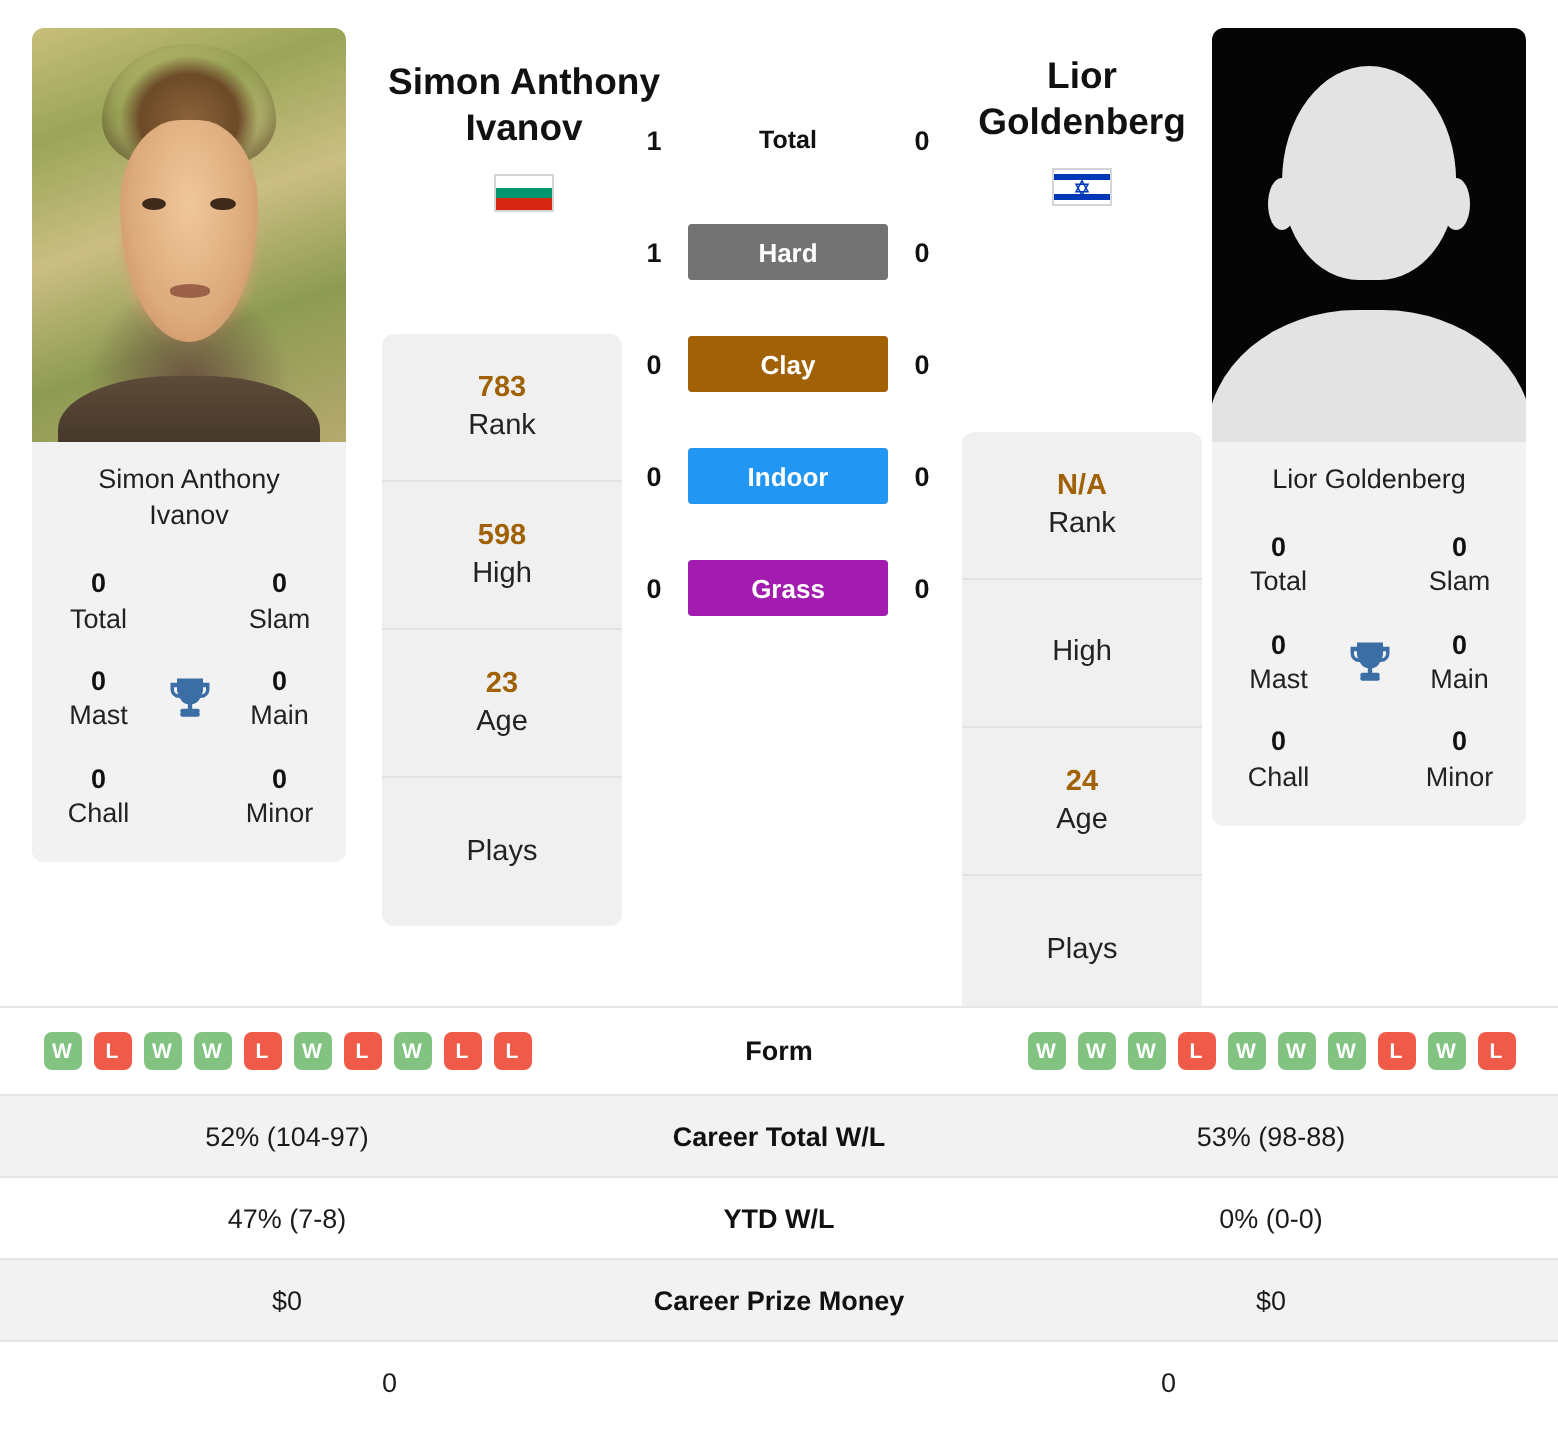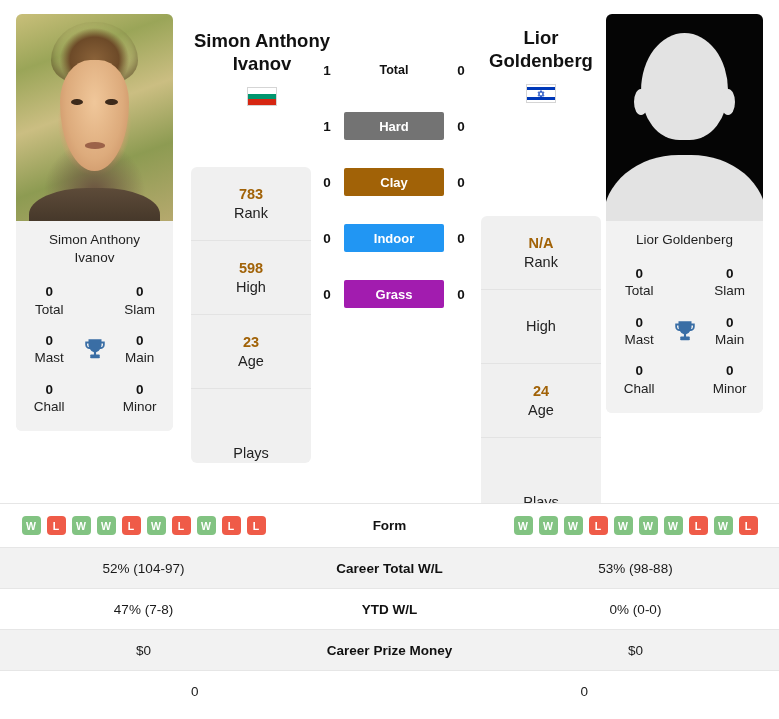--- a/index.html
+++ b/index.html
@@ -161,21 +161,21 @@
   }
   .rankpanel.left  { left: 191px; top: 167px; }
   .rankpanel.right { left: 481px; top: 181px; margin-top: 35px; }
   .rankcell {
     height: 74px;
     display: flex; flex-direction: column;
     align-items: center; justify-content: center;
     border-bottom: 1px solid #e3e3e3;
     line-height: 1.3;
   }
-  .rankcell:last-child { border-bottom: none; justify-content: flex-end; }
+  .rankcell:last-child { border-bottom: none; }
   .rankcell .v { font-size: 14.5px; font-weight: 700; color: #a16207; }
   .rankcell .k { font-size: 14.5px; color: #222; }
 
   
   .surfaces { position: absolute; left: 318px; top: 56px; width: 152px; }
   .srow {
     display: flex; align-items: center; justify-content: space-between;
     height: 28px; margin-bottom: 28px;
   }
   .srow:last-child { margin-bottom: 0; }

